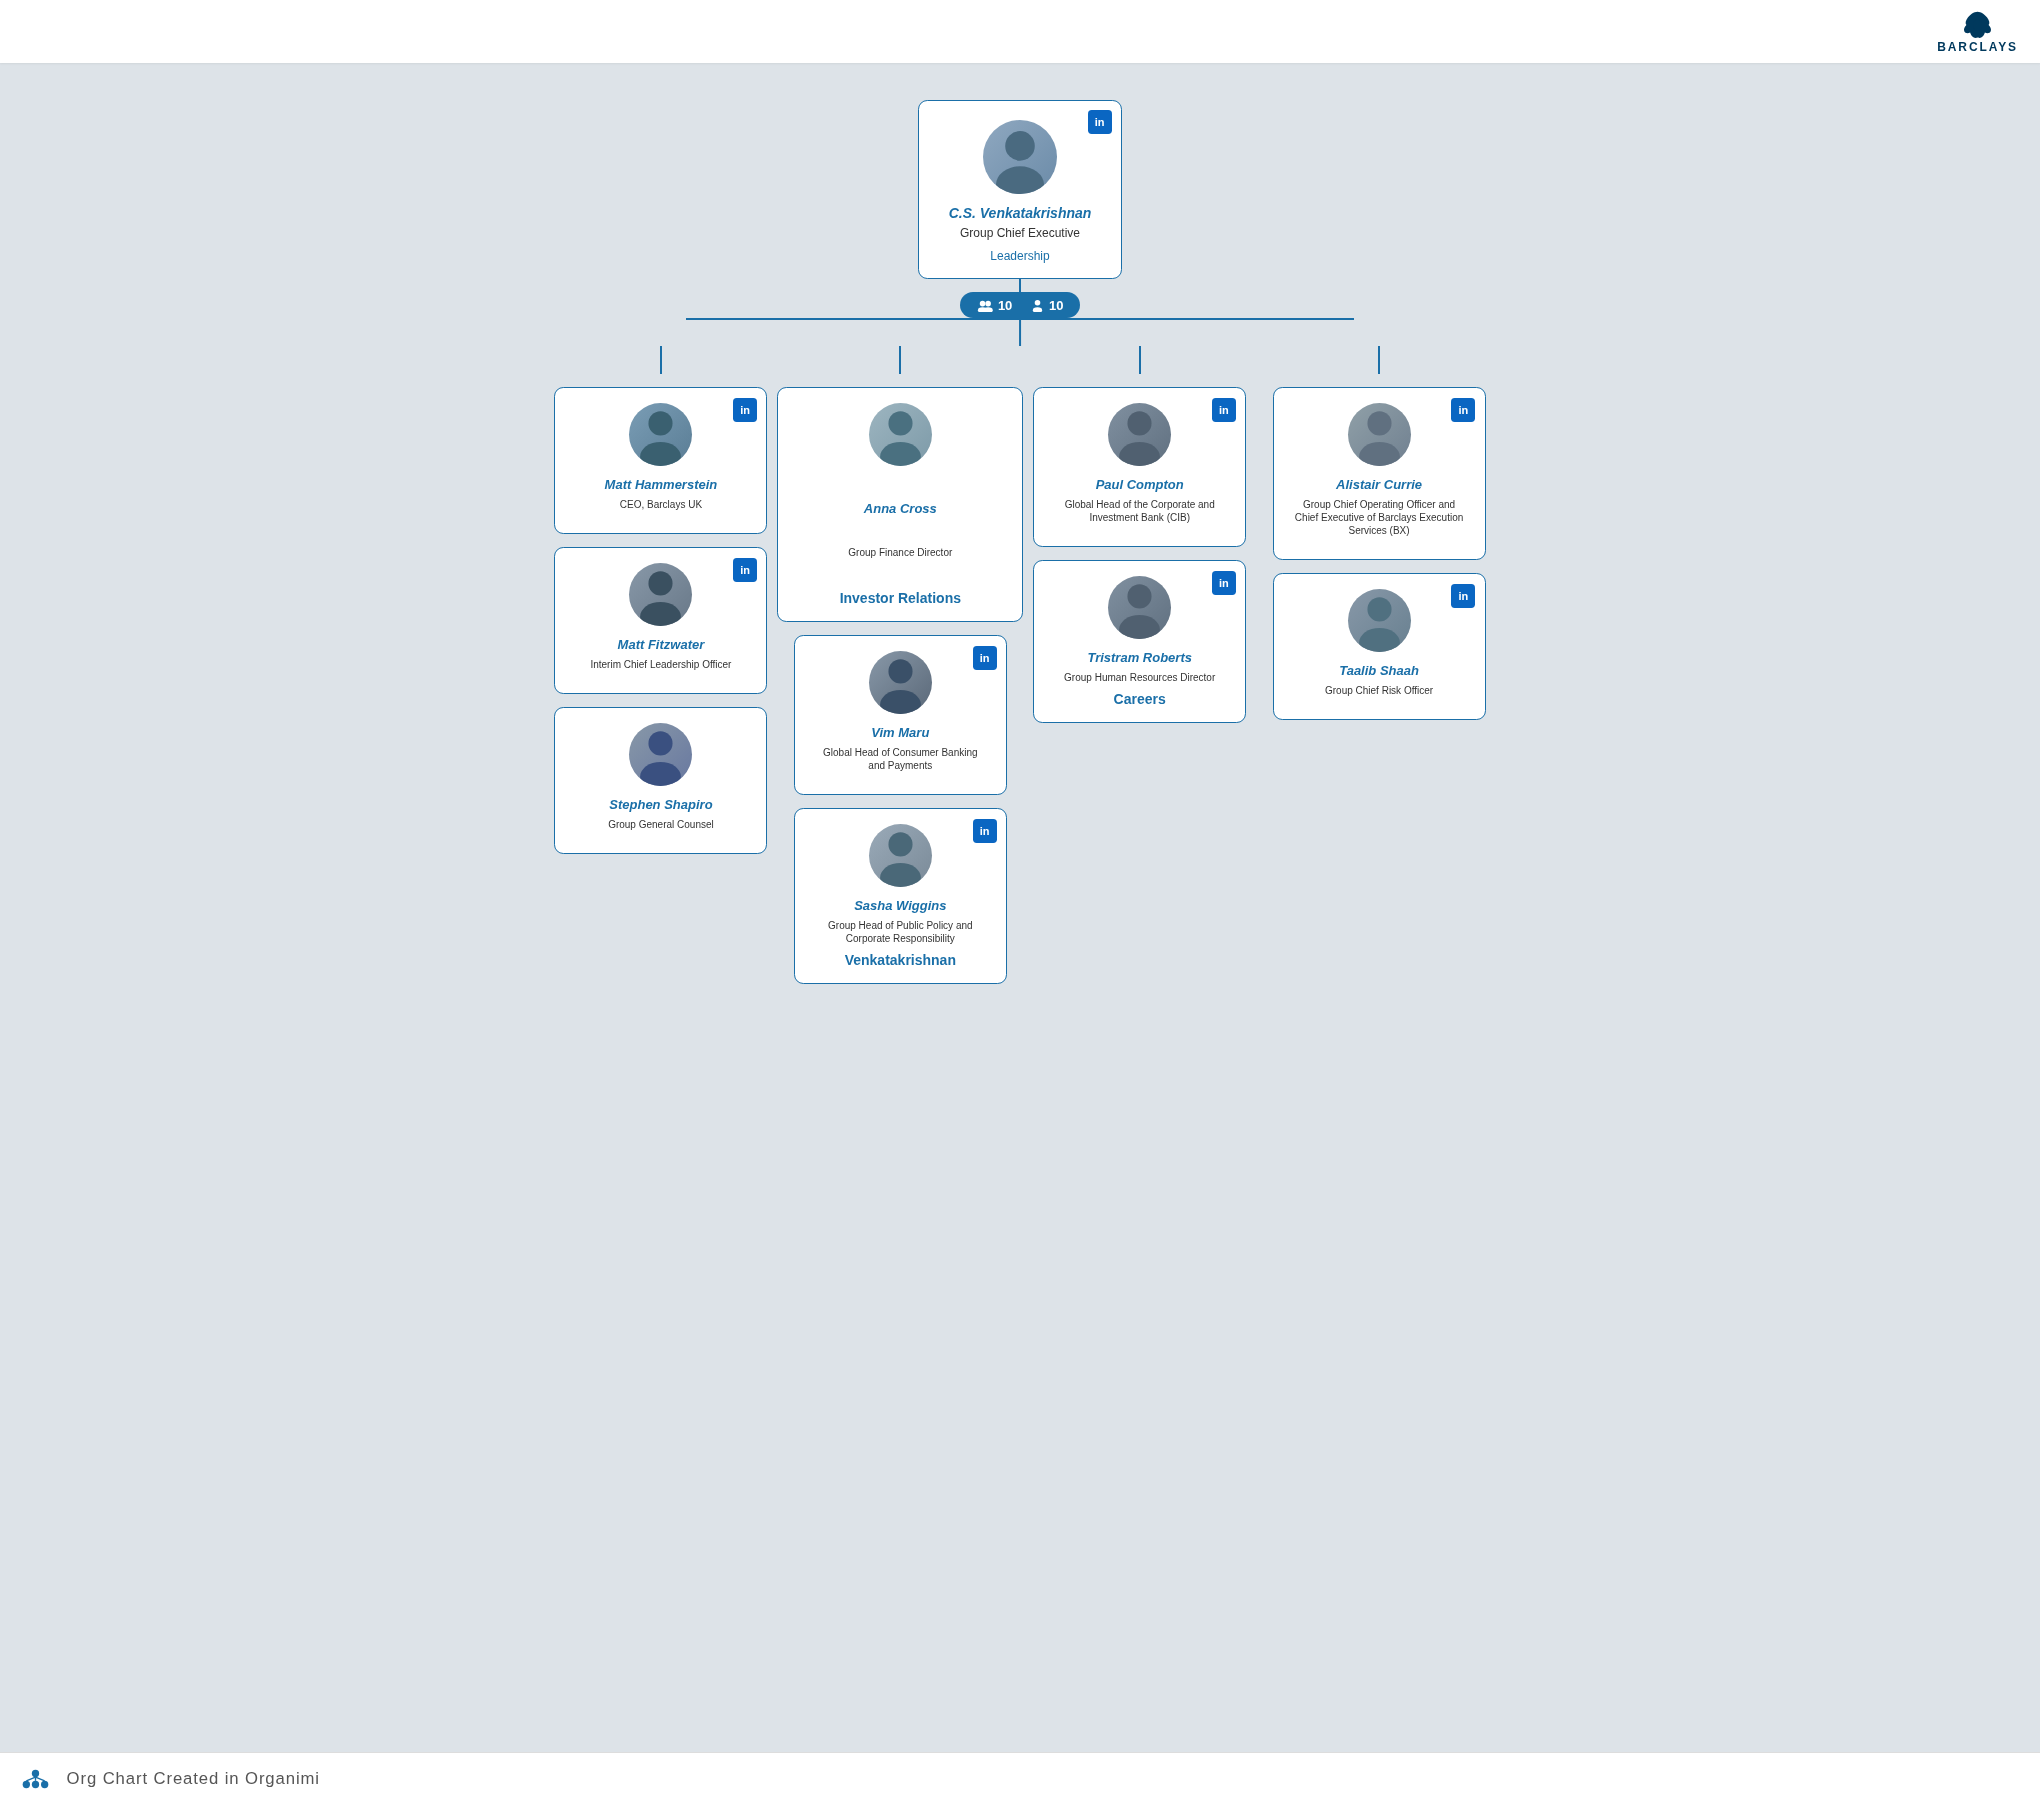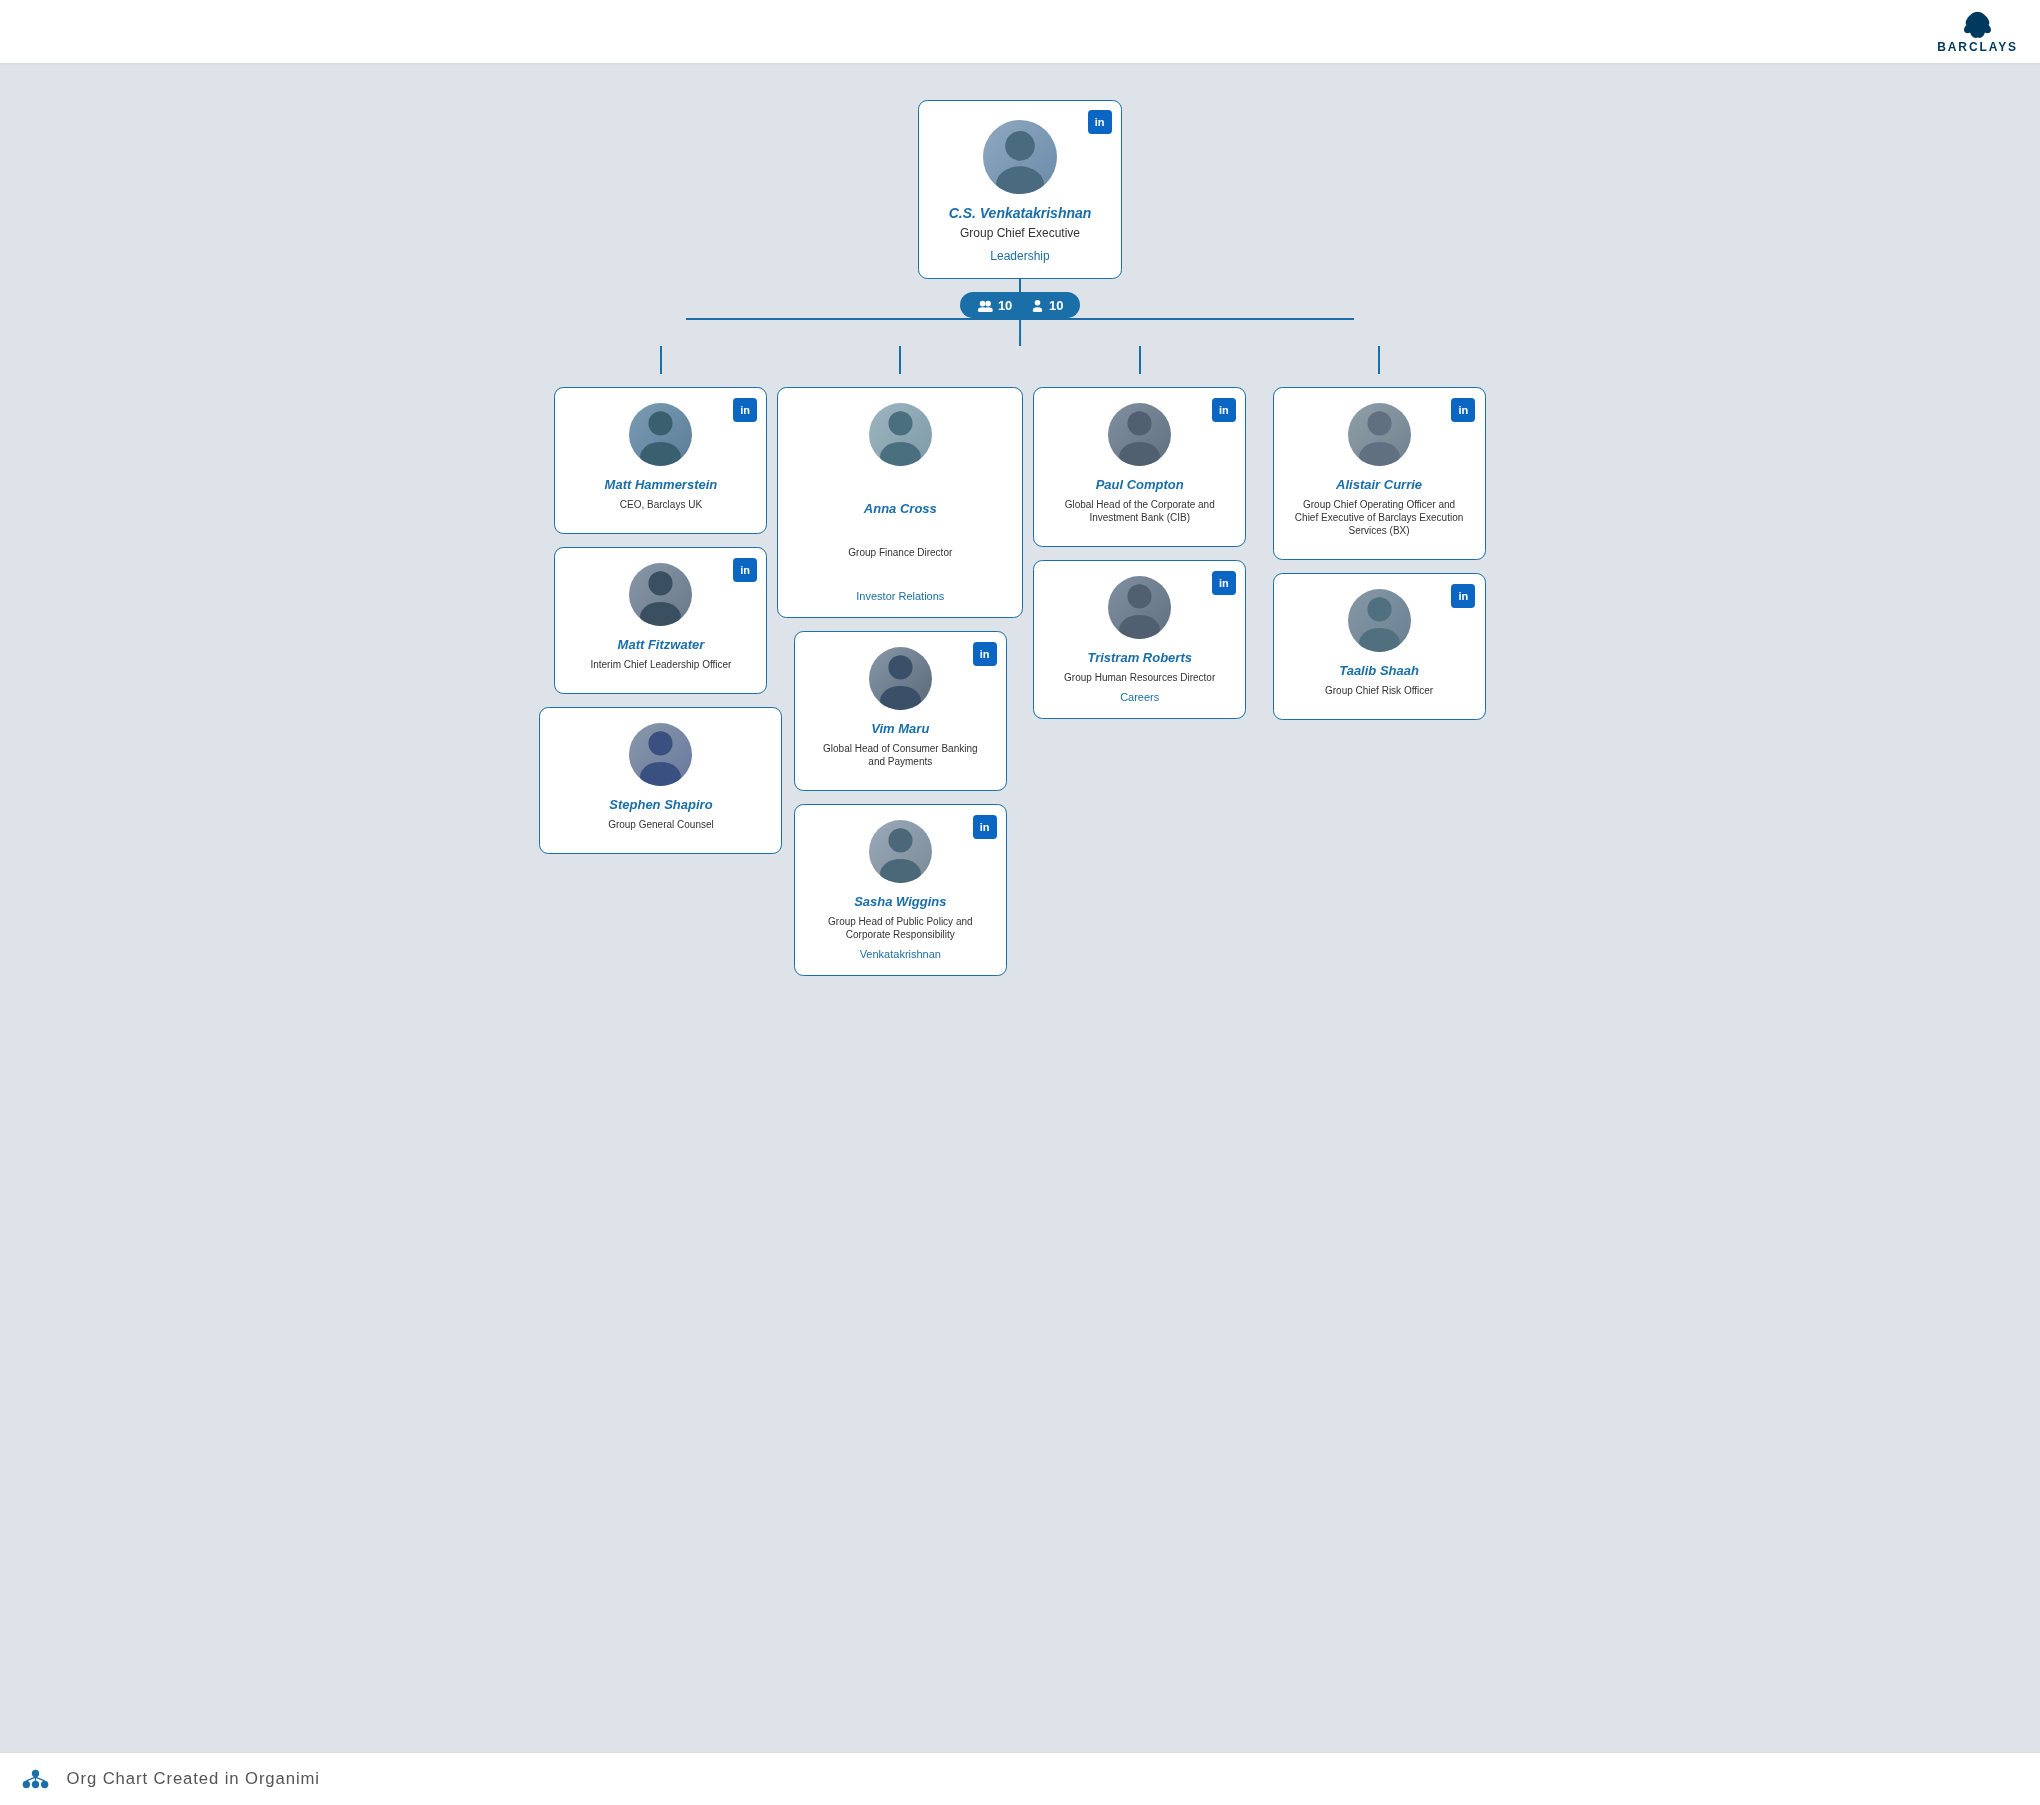--- a/index.html
+++ b/index.html
@@ -112,21 +112,21 @@
     .person-title.small {
       font-size: 10px;
     }
 
     .link-tag {
       font-size: 12px;
       color: #1a6fa8;
       text-decoration: none;
       cursor: pointer;
     }
-    .link-tag.small { font-size: 11px; }
+    .link-tag.small { font-size: 14px; font-weight: bold; }
 
     
     .team-badge {
       display: flex;
       align-items: center;
       gap: 19px;
       background: #1a6fa8;
       border-radius: 18.6px;
       padding: 5.6px 16.7px;
       margin-top: -1.9px;
@@ -302,21 +302,21 @@
           <div class="avatar-circle small av-matt-f">
             <svg class="person-silhouette" viewBox="0 0 68 68" xmlns="http://www.w3.org/2000/svg">
               <circle cx="34" cy="22" r="13" fill="#3a5060"></circle>
               <ellipse cx="34" cy="58" rx="22" ry="16" fill="#3a5060"></ellipse>
             </svg>
           </div>
           <div class="person-name small">Matt Fitzwater</div>
           <div class="person-title small">Interim Chief Leadership Officer</div>
         </div>
 
-        <div class="card sub-card" style="width:243px;text-align:center;">
+        <div class="card sub-card" style="width:213px;text-align:center;">
           <div class="avatar-circle small av-stephen">
             <svg class="person-silhouette" viewBox="0 0 68 68" xmlns="http://www.w3.org/2000/svg">
               <circle cx="34" cy="22" r="13" fill="#3a5080"></circle>
               <ellipse cx="34" cy="58" rx="22" ry="16" fill="#3a5080"></ellipse>
             </svg>
           </div>
           <div class="person-name small">Stephen Shapiro</div>
           <div class="person-title small">Group General Counsel</div>
         </div>
       </div>

